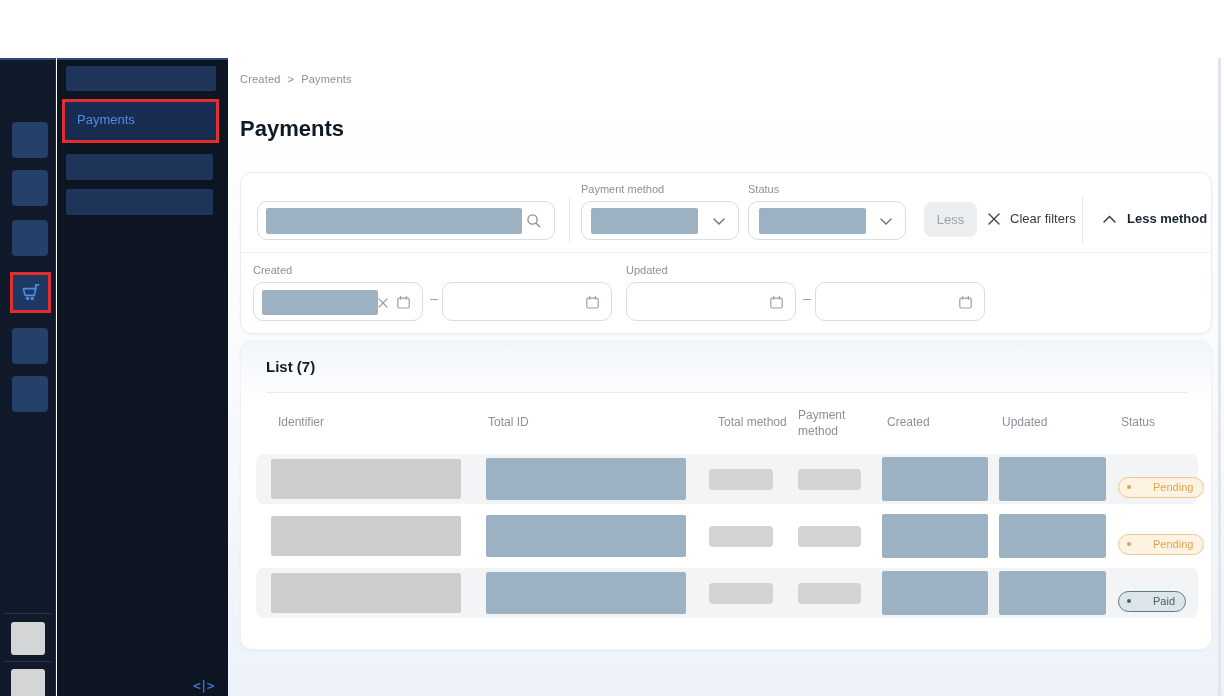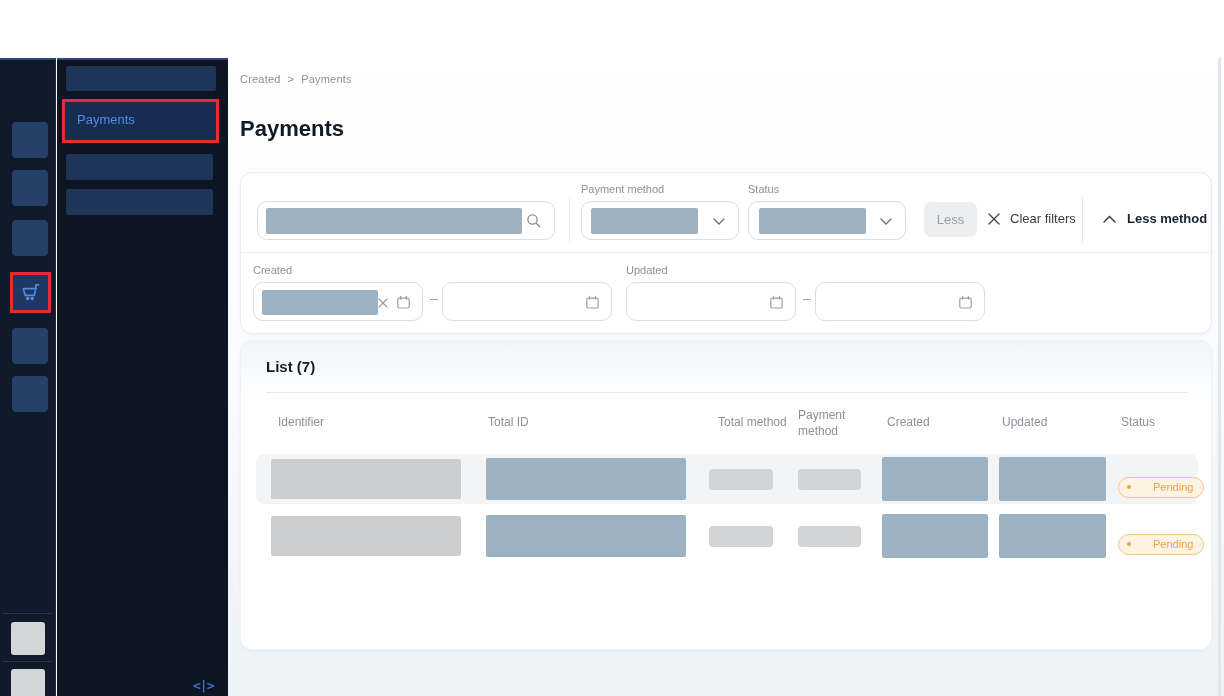--- a/index.html
+++ b/index.html
@@ -274,15 +274,27 @@
       <div class="blk total-blk"></div>
       <div class="blk pm-blk"></div>
       <div class="blk created-blk"></div>
       <div class="blk updated-blk"></div>
       <span class="badge" data-status="pending">
         <span class="dot"></span>
         <span>Pending</span>
       </span>
     </div>
 
+    <div class="trow stripe" style="top:227px">
+      <div class="blk id-blk"></div>
+      <div class="blk order-blk"></div>
+      <div class="blk total-blk"></div>
+      <div class="blk pm-blk"></div>
+      <div class="blk created-blk"></div>
+      <div class="blk updated-blk"></div>
+      <span class="badge" data-status="paid">
+        <span class="dot"></span>
+        <span>Paid</span>
+      </span>
+    </div>
   </div>
 
 </div>
 
 </body></html>

